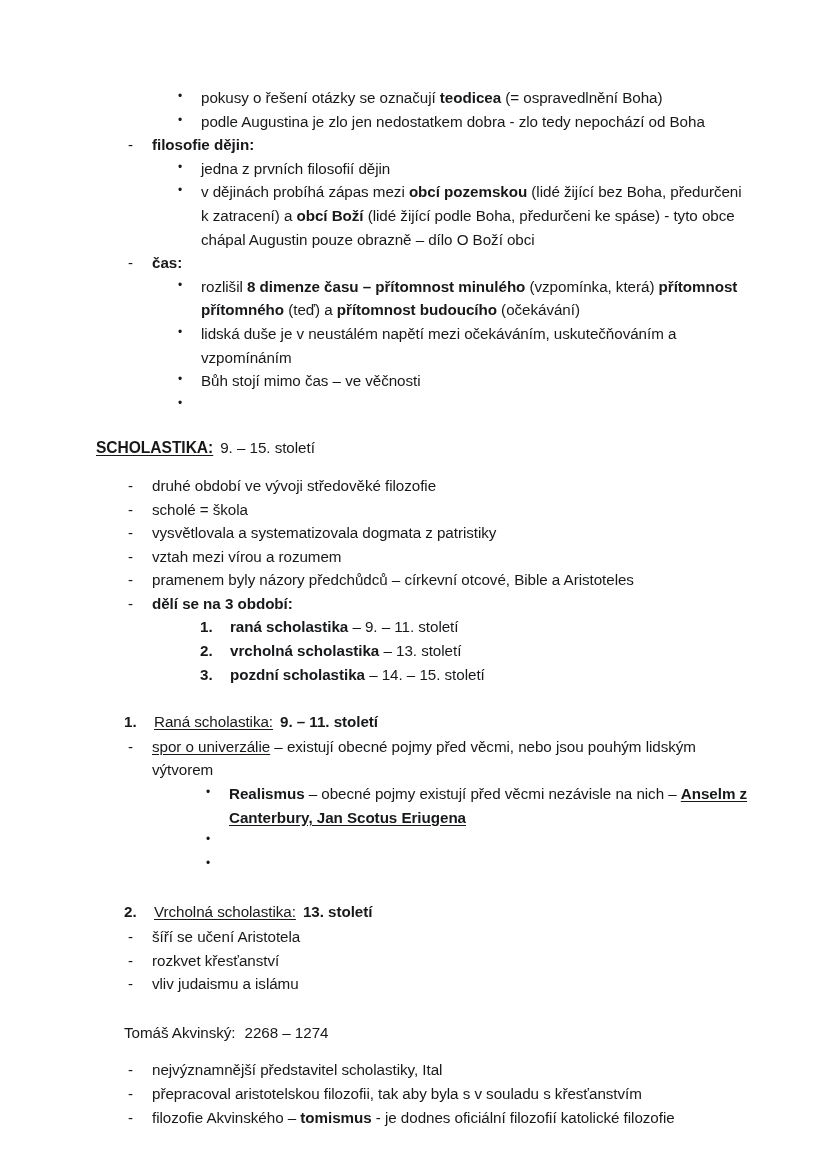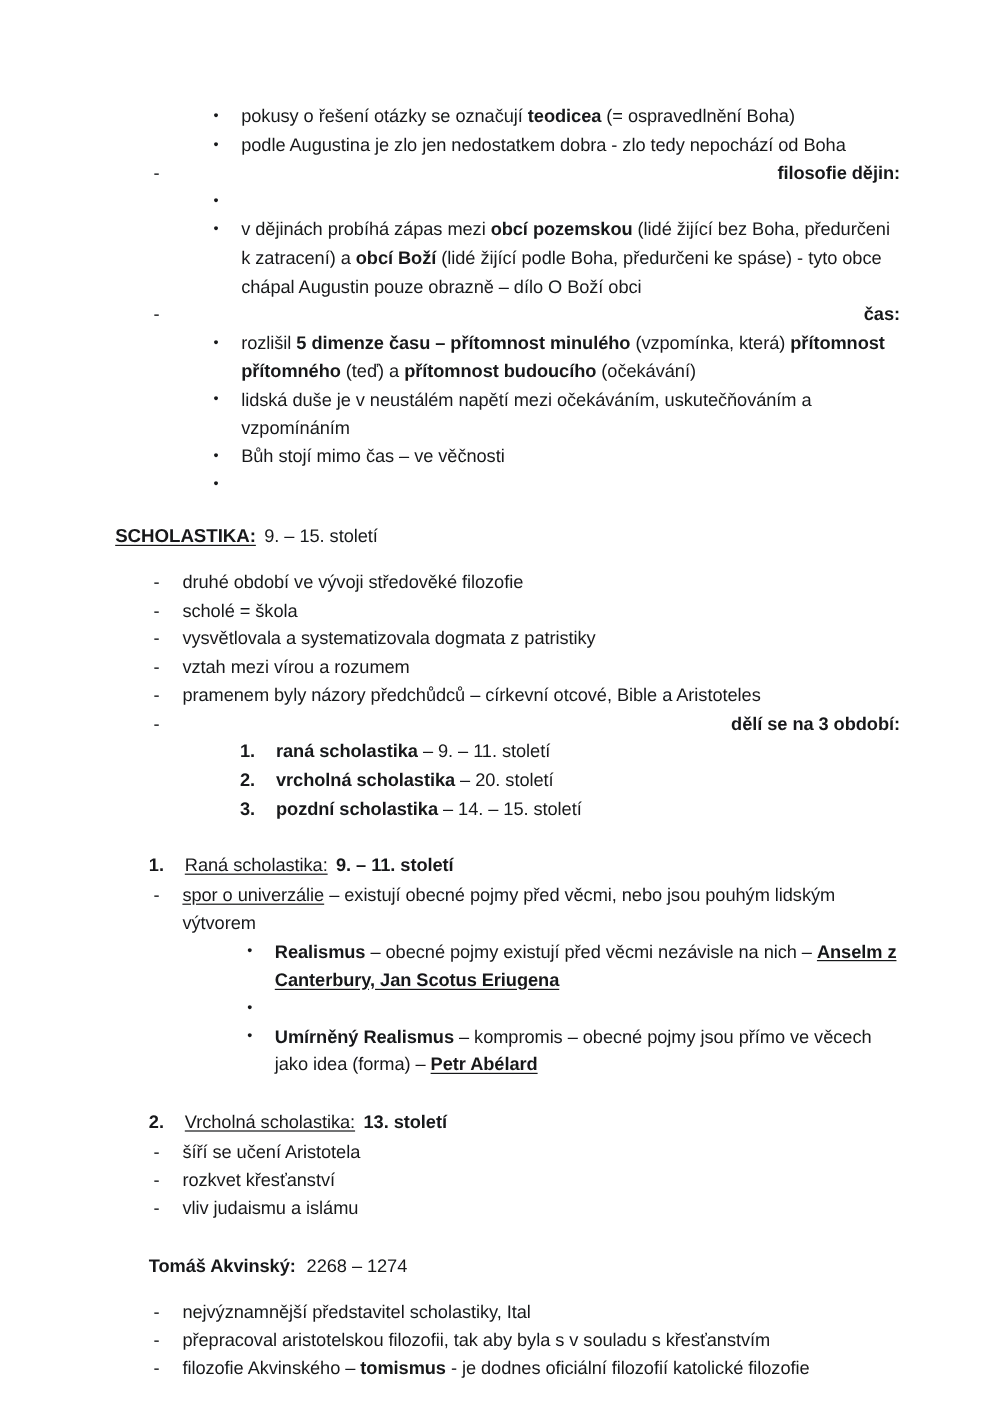--- a/index.html
+++ b/index.html
@@ -55,21 +55,21 @@
   .lvl-bullet2 { padding-left: 110px; }
   .lvl-bullet2 .marker { width: 23px; }
   .lvl-head-num { padding-left: 28px; }
   .lvl-head-num .marker { width: 30px; }
 
   .dash-glyph   { font-size: 15.2px; }
   .bullet-glyph { font-size: 12px; line-height: 23.6px; position: relative; top: -1px; }
   .num-glyph    { font-weight: bold; }
 
   
-  b, .b { font-weight: bold; text-align: right; }
+  b, .b { font-weight: bold; }
   .u  { text-decoration: underline; text-underline-offset: 2px; }
   .bu { font-weight: bold; text-decoration: underline; text-underline-offset: 2px; }
 
   
   .section-head {
     margin-top: 20px;
     margin-bottom: 14px;
   }
   .section-head .htitle {
     font-weight: bold;
@@ -96,21 +96,21 @@
     font-weight: bold;
     text-decoration: none;
     padding-left: 7px;
   }
 
   .person-head {
     margin-top: 25px;
     margin-bottom: 14px;
     padding-left: 28px;
   }
-  .person-head .htitle { font-weight: bold; }
+  .person-head .htitle { font-weight: normal; }
   .person-head .hsub   { font-weight: normal; padding-left: 9px; }
 </style>
 </head>
 <body>
 
 <div class="page">
   <div class="doc">
 
     <div class="row lvl-bullet">
       <span class="marker bullet-glyph">•</span>
@@ -122,35 +122,36 @@
       <span class="content">podle Augustina je zlo jen nedostatkem dobra - zlo tedy nepochází od Boha</span>
     </div>
 
     <div class="row lvl-dash">
       <span class="marker dash-glyph">-</span>
       <span class="content b">filosofie dějin:</span>
     </div>
 
     <div class="row lvl-bullet">
       <span class="marker bullet-glyph">•</span>
+      <span class="content">jedna z prvních filosofií dějin</span>
     </div>
 
     <div class="row lvl-bullet">
       <span class="marker bullet-glyph">•</span>
       <span class="content"><span>v dějinách probíhá zápas mezi </span><b>obcí pozemskou</b><span> (lidé žijící bez Boha, předurčeni k zatracení) a </span><b>obcí Boží</b><span> (lidé žijící podle Boha, předurčeni ke spáse) - tyto obce chápal Augustin pouze obrazně – dílo O Boží obci</span></span>
     </div>
 
     <div class="row lvl-dash">
       <span class="marker dash-glyph">-</span>
       <span class="content b">čas:</span>
     </div>
 
     <div class="row lvl-bullet">
       <span class="marker bullet-glyph">•</span>
-      <span class="content"><span>rozlišil </span><b>5 dimenze času – přítomnost minulého</b><span> (vzpomínka, která) </span><b>přítomnost přítomného</b><span> (teď) a </span><b>přítomnost budoucího</b><span> (očekávání)</span></span>
+      <span class="content"><span>rozlišil </span><b>8 dimenze času – přítomnost minulého</b><span> (vzpomínka, která) </span><b>přítomnost přítomného</b><span> (teď) a </span><b>přítomnost budoucího</b><span> (očekávání)</span></span>
     </div>
 
     <div class="row lvl-bullet">
       <span class="marker bullet-glyph">•</span>
       <span class="content">lidská duše je v neustálém napětí mezi očekáváním, uskutečňováním a vzpomínáním</span>
     </div>
 
     <div class="row lvl-bullet">
       <span class="marker bullet-glyph">•</span>
       <span class="content">Bůh stojí mimo čas – ve věčnosti</span>
@@ -188,21 +189,21 @@
       <span class="marker dash-glyph">-</span>
       <span class="content b">dělí se na 3 období:</span>
     </div>
 
     <div class="row lvl-num">
       <span class="marker num-glyph">1.</span>
       <span class="content"><b>raná scholastika</b><span> – 9. – 11. století</span></span>
     </div>
     <div class="row lvl-num">
       <span class="marker num-glyph">2.</span>
-      <span class="content"><b>vrcholná scholastika</b><span> – 20. století</span></span>
+      <span class="content"><b>vrcholná scholastika</b><span> – 13. století</span></span>
     </div>
     <div class="row lvl-num">
       <span class="marker num-glyph">3.</span>
       <span class="content"><b>pozdní scholastika</b><span> – 14. – 15. století</span></span>
     </div>
 
     <div class="row lvl-head-num sub-head">
       <span class="marker num-glyph">1.</span>
       <span class="content"><span class="htitle">Raná scholastika:</span><span class="hsub">9. – 11. století</span></span>
     </div>
@@ -216,21 +217,20 @@
       <span class="marker bullet-glyph">•</span>
       <span class="content"><b>Realismus</b><span> – obecné pojmy existují před věcmi nezávisle na nich – </span><span class="bu">Anselm z Canterbury, Jan Scotus Eriugena</span></span>
     </div>
 
     <div class="row lvl-bullet2">
       <span class="marker bullet-glyph">•</span>
     </div>
 
     <div class="row lvl-bullet2">
       <span class="marker bullet-glyph">•</span>
-      <span class="content"><b>Umírněný Realismus</b><span> – kompromis – obecné pojmy jsou přímo ve věcech jako idea (forma) – </span><span class="bu">Petr Abélard</span></span>
     </div>
 
     <div class="row lvl-head-num sub-head">
       <span class="marker num-glyph">2.</span>
       <span class="content"><span class="htitle">Vrcholná scholastika:</span><span class="hsub">13. století</span></span>
     </div>
 
     <div class="row lvl-dash">
       <span class="marker dash-glyph">-</span>
       <span class="content">šíří se učení Aristotela</span>

